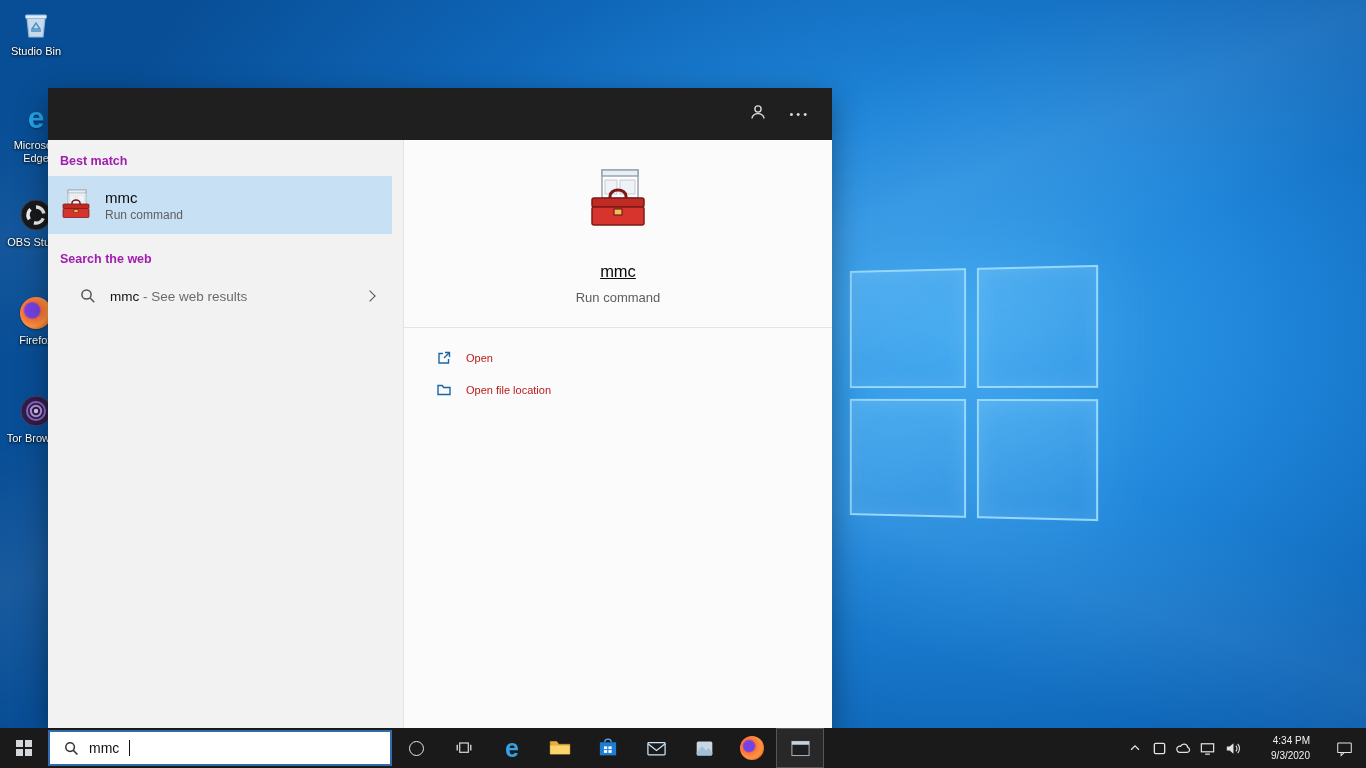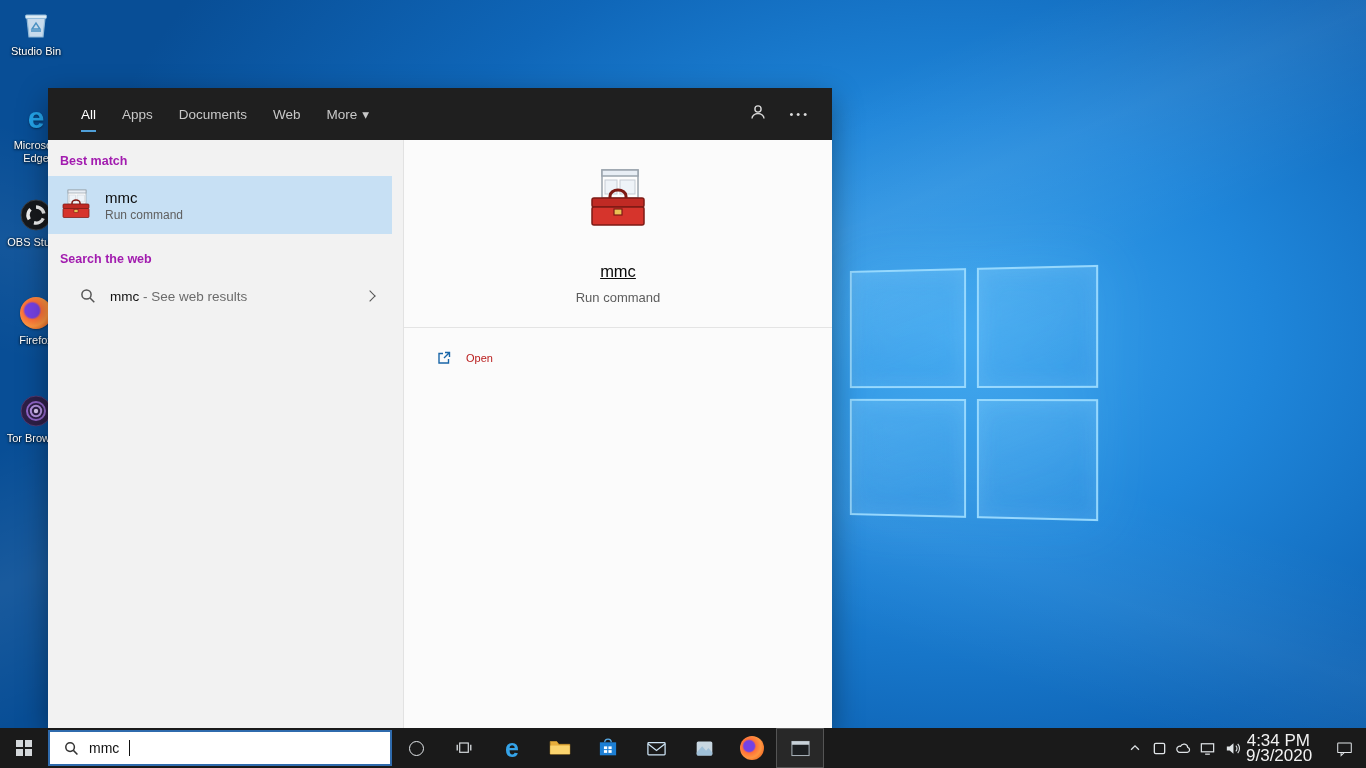--- a/index.html
+++ b/index.html
@@ -90,21 +90,21 @@
   .cortana-ring { width:15px; height:15px; border:1.7px solid #e2e6e9; border-radius:50%; }
   .tb-edge { font-size:25px; font-weight:bold; color:#35a3e8; line-height:25px; }
   .fx-small { width:24px; height:24px; border-radius:50%;
     background:radial-gradient(circle at 38% 42%, #7542e4 0 26%, #ff7139 34%, #ff9640 58%, #e0430d 100%); }
   .tb-btn.active-app { background:#282828; outline:1px solid #555; outline-offset:-1px; }
 
   .tray { position:absolute; right:0; top:0; height:40px; display:flex; align-items:center; }
   .tray-btn { height:40px; display:flex; align-items:center; justify-content:center; cursor:pointer; }
   .tray-btn.sm { width:24px; }
   .clock { width:76px; text-align:right; padding-right:12px; color:#f2f2f2;
-    font-size:17px; line-height:15px; cursor:pointer; }
+    font-size:10px; line-height:15px; cursor:pointer; }
   .action-center { width:44px; }
 </style>
 </head>
 <body>
 
 <div class="desktop">
   <div class="beam b1"></div>
   <div class="beam b2"></div>
   <div class="win-logo">
     <div class="win-pane"></div>
@@ -156,38 +156,20 @@
       <circle cx="16" cy="16" r="9" fill="none" stroke="#9166c9" stroke-width="2"></circle>
       <circle cx="16" cy="16" r="5.2" fill="none" stroke="#b494e0" stroke-width="2"></circle>
       <circle cx="16" cy="16" r="2.2" fill="#dccaf2"></circle>
     </svg>
   </div>
   <div class="lbl">Tor Browser</div>
 </div>
 
 <div class="flyout">
   <div class="flyout-header">
-    <div class="tabs">
-      <div class="tab selected">
-        <span>All</span>
-      </div>
-      <div class="tab">
-        <span>Apps</span>
-      </div>
-      <div class="tab">
-        <span>Documents</span>
-      </div>
-      <div class="tab">
-        <span>Web</span>
-      </div>
-      <div class="tab">
-        <span>More</span>
-        <span>▾</span>
-      </div>
-    </div>
     <div class="hdr-actions">
       <div>
         <svg width="18" height="18" viewBox="0 0 18 18">
           <circle cx="9" cy="6" r="3.1" fill="none" stroke="#d8d8d8" stroke-width="1.4"></circle>
           <path d="M3 15.5 a6 5 0 0 1 12 0" fill="none" stroke="#d8d8d8" stroke-width="1.4"></path>
         </svg>
       </div>
       <div class="dots">•••</div>
     </div>
   </div>
@@ -245,20 +227,26 @@
       <div class="pv-divider"></div>
 
       <div class="actions">
         <div class="action-row">
           <svg width="16" height="16" viewBox="0 0 16 16">
             <path d="M7 3.5 H3 v9.5 h9.5 V9" fill="none" stroke="#1a66a8" stroke-width="1.4"></path>
             <path d="M9 2.5 h4.5 v4.5 M13.5 2.5 L8 8" fill="none" stroke="#1a66a8" stroke-width="1.4"></path>
           </svg>
           <span class="alabel">Open</span>
         </div>
+        <div class="action-row">
+          <svg width="16" height="16" viewBox="0 0 16 16">
+            <path d="M2 3.5 h4.2 l1.4 2 H14 v7 H2 Z" fill="none" stroke="#1a66a8" stroke-width="1.4"></path>
+          </svg>
+          <span class="alabel">Open file location</span>
+        </div>
       </div>
     </div>
   </div>
 </div>
 
 <div class="taskbar">
   <div class="tb-btn">
     <div class="win-flag">
       <i></i>
         <i></i>

